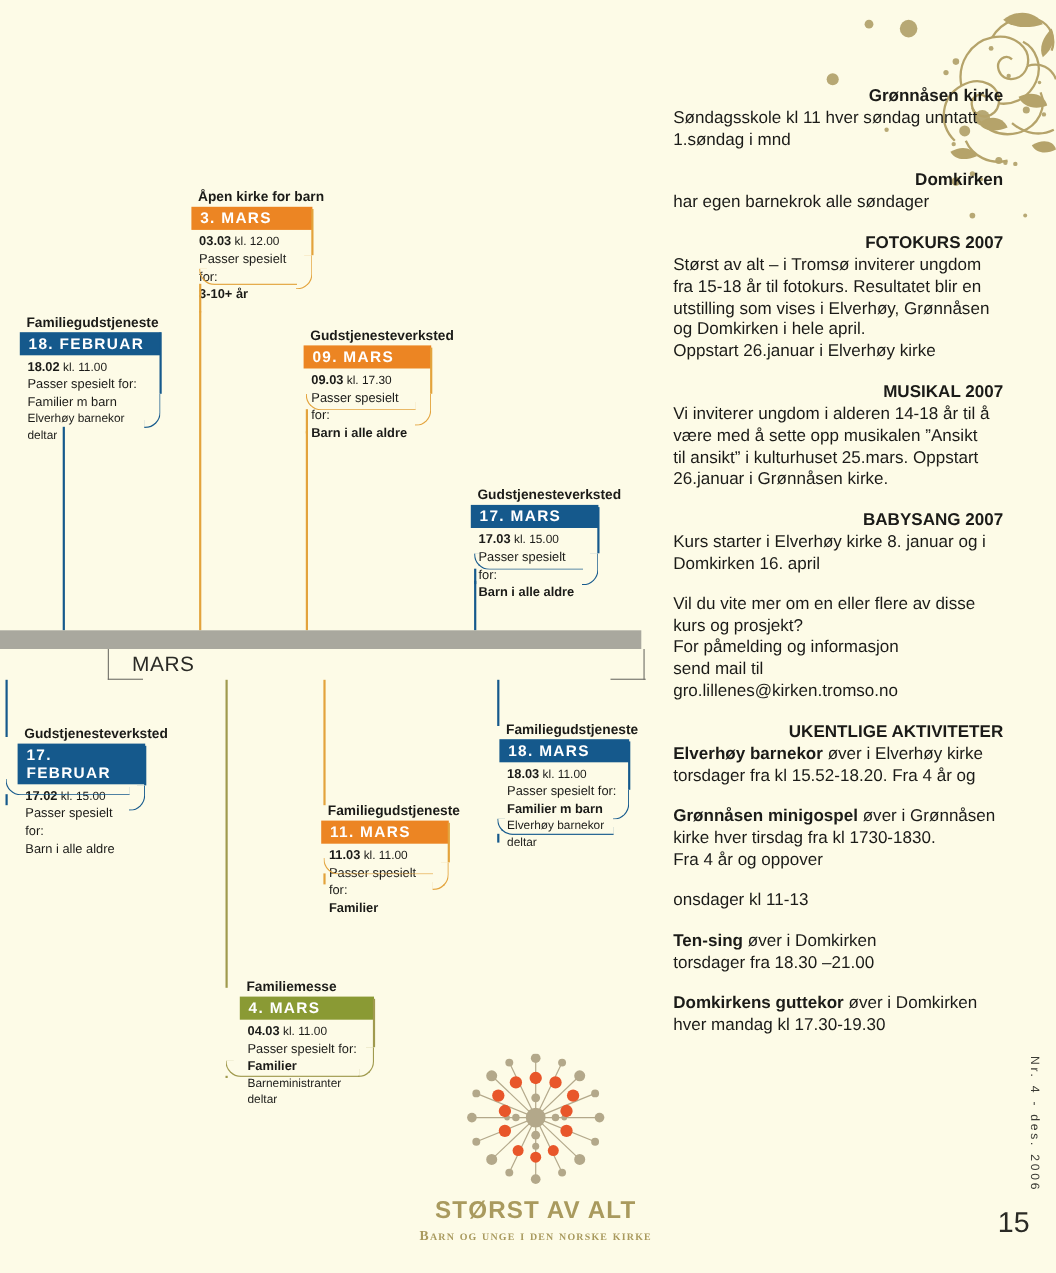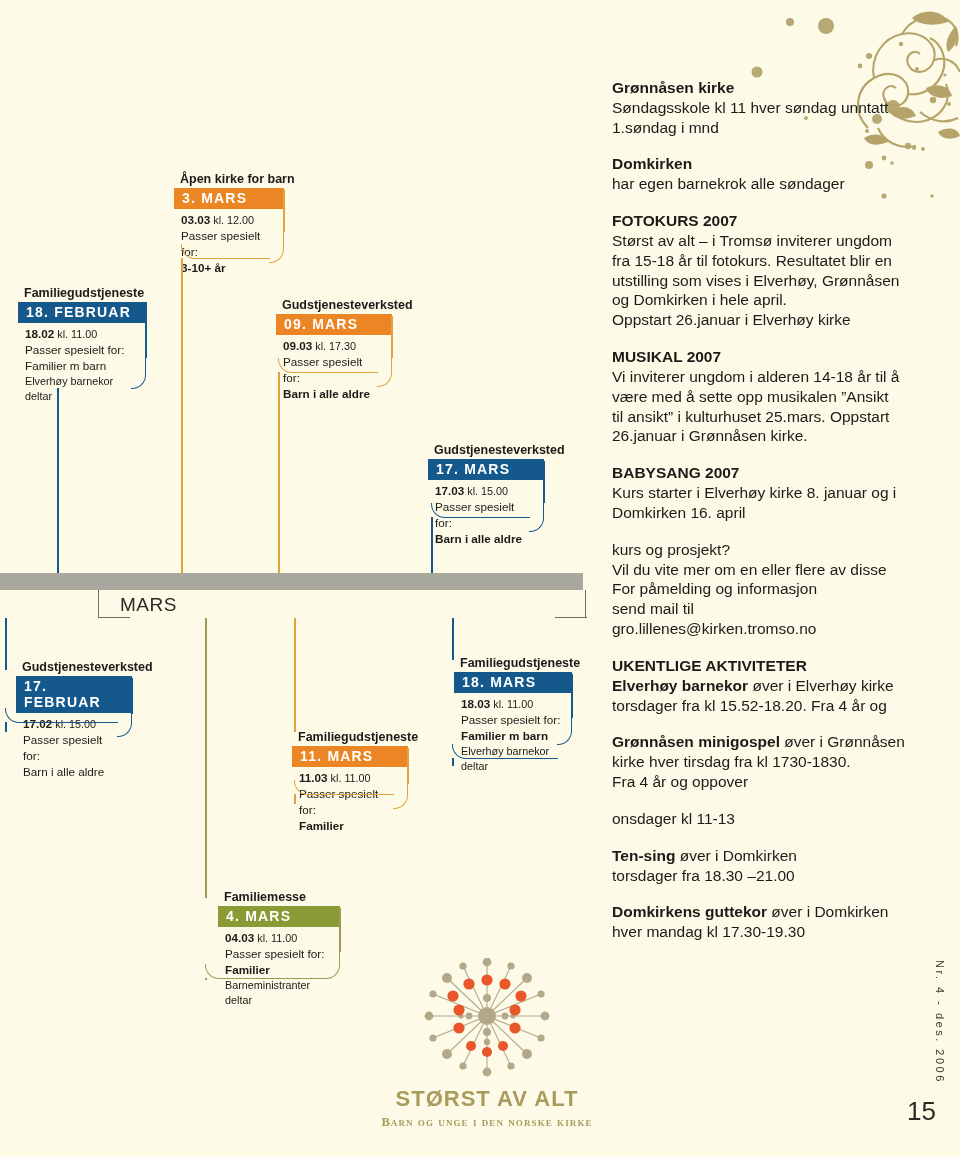--- a/index.html
+++ b/index.html
@@ -17,21 +17,21 @@
   
   .ornament{position:absolute;right:0;top:0;width:200px;height:170px;pointer-events:none;}
   .dots{position:absolute;left:0;top:0;width:960px;height:260px;pointer-events:none;}
 
   
   .right-col{
     position:absolute;left:612px;top:78px;width:300px;
     font-size:15.5px;line-height:1.28;
   }
   .rc-block{margin-bottom:17px;}
-  .rc-h{font-weight:bold;display:block;}
+  .rc-h{font-weight:bold;display:block;text-align:right;}
   .rc-p{display:block;}
   .rc-inline-b{font-weight:bold;}
 
   
   .month-bar{
     position:absolute;left:0;top:573px;width:583px;height:17px;
     background:#a9a89e;
   }
   .month-bracket{
     position:absolute;left:98px;top:590px;width:486px;height:28px;
@@ -335,22 +335,22 @@
       <span class="rc-p">26.januar i Grønnåsen kirke.</span>
     </div>
 
     <div class="rc-block">
       <span class="rc-h">BABYSANG 2007</span>
       <span class="rc-p">Kurs starter i Elverhøy kirke 8. januar og i</span>
       <span class="rc-p">Domkirken 16. april</span>
     </div>
 
     <div class="rc-block">
+      <span class="rc-p">Vil du vite mer om en eller flere av disse</span>
       <span class="rc-p">kurs og prosjekt?</span>
-      <span class="rc-p">Vil du vite mer om en eller flere av disse</span>
       <span class="rc-p">For påmelding og informasjon</span>
       <span class="rc-p">send mail til</span>
       <span class="rc-p">gro.lillenes@kirken.tromso.no</span>
     </div>
 
     <div class="rc-block">
       <span class="rc-h">UKENTLIGE AKTIVITETER</span>
       <span class="rc-p"><span class="rc-inline-b">Elverhøy barnekor</span><span> øver i Elverhøy kirke</span></span>
       <span class="rc-p">torsdager fra kl 15.52-18.20. Fra 4 år og</span>
     </div>

